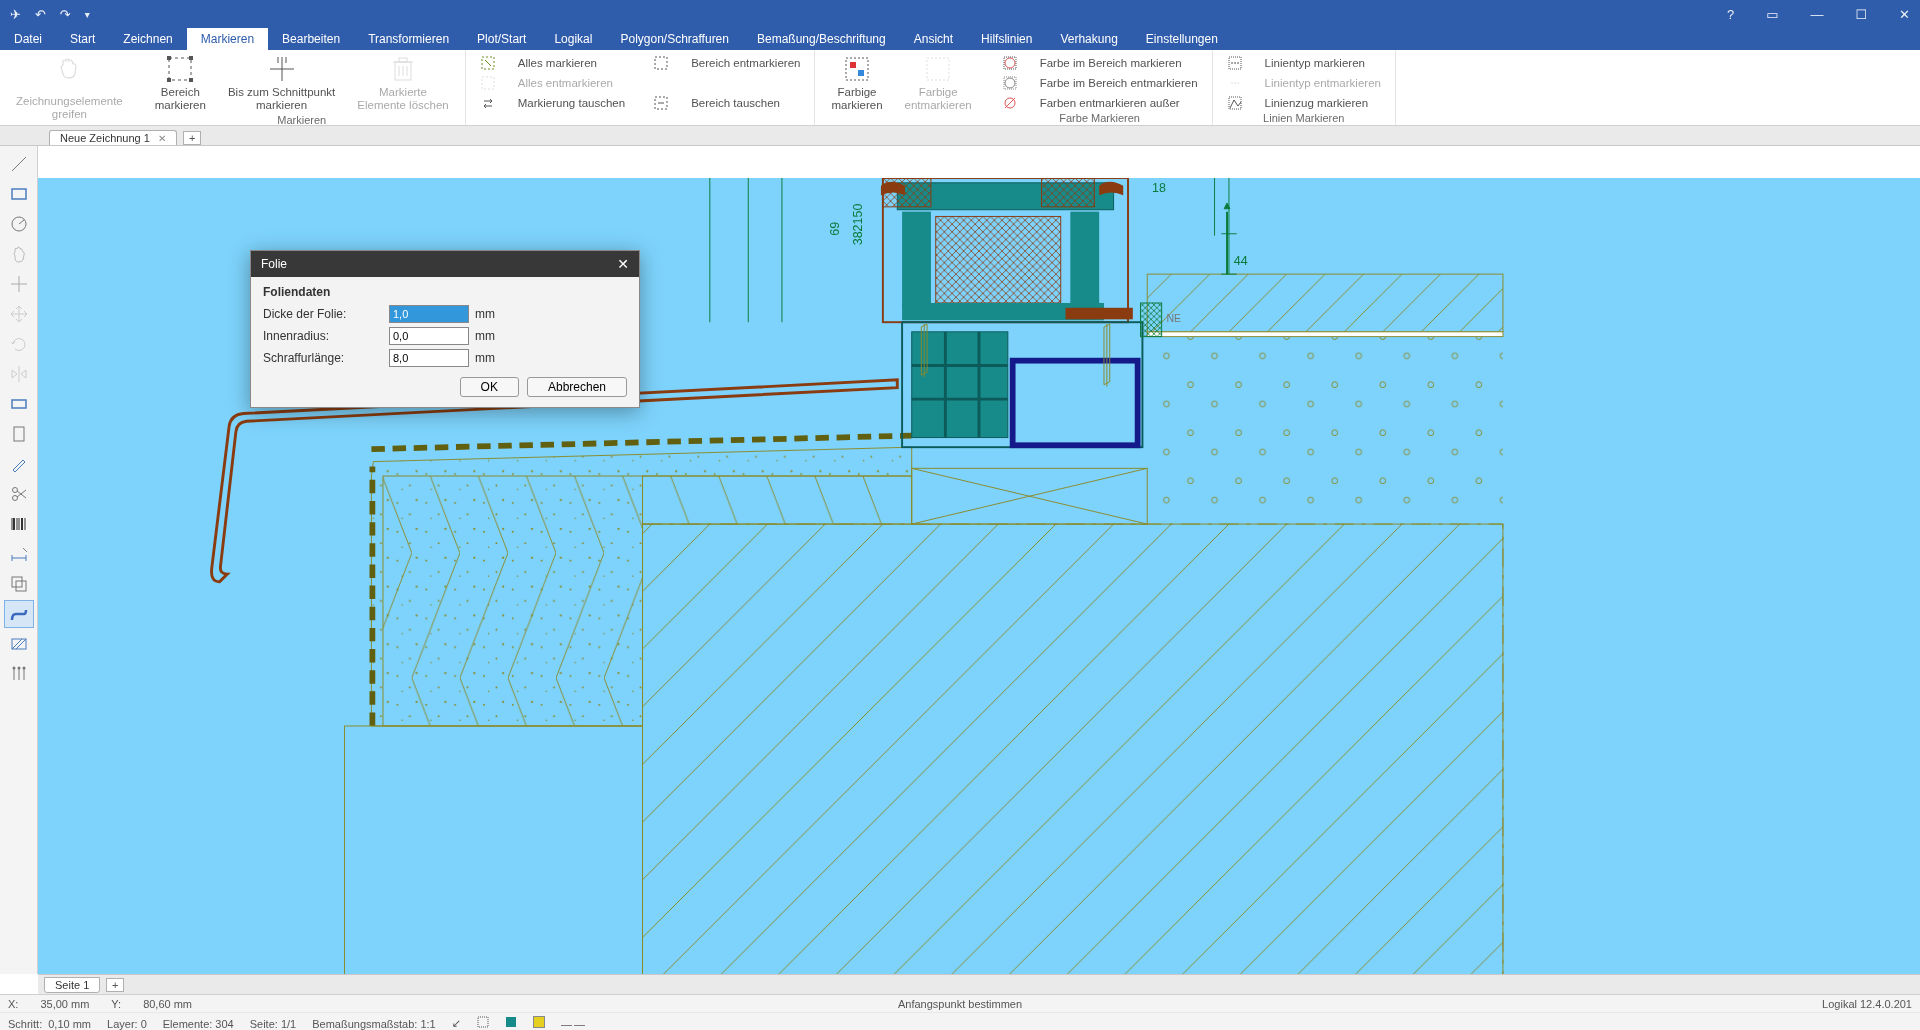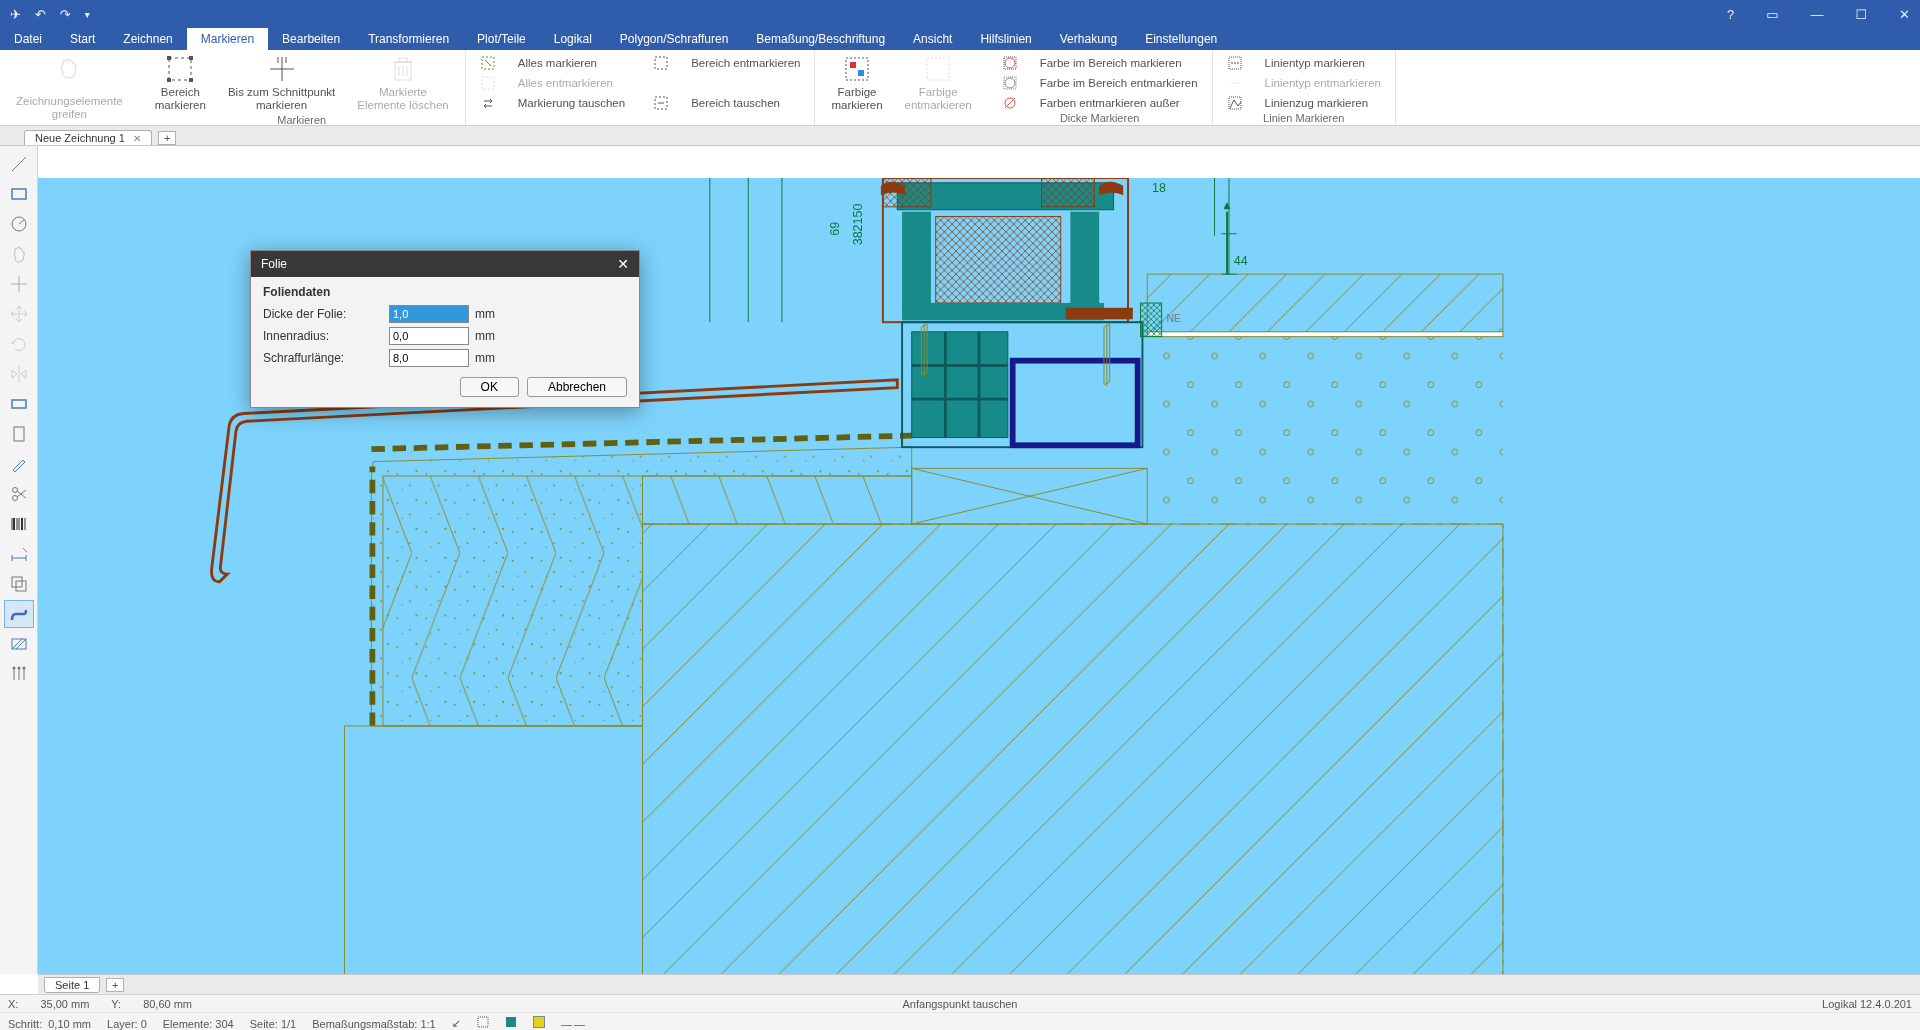--- a/index.html
+++ b/index.html
@@ -24,21 +24,21 @@
 .rgroup .glabel { font-size:11px; color:#6a6a6a; padding-bottom:2px; }
 .bigbtn { display:flex; flex-direction:column; align-items:center; justify-content:flex-start; gap:2px; padding:2px 6px; text-align:center; line-height:1.15; font-size:11.5px; color:#525252; min-width:60px; }
 .bigbtn.disabled { opacity:0.5; }
 .bigicon { width:30px; height:30px; display:flex; align-items:center; justify-content:center; }
 .smallcol { display:flex; flex-direction:column; gap:2px; justify-content:flex-start; padding-top:2px; }
 .smallbtn { display:flex; align-items:center; gap:22px; font-size:11.5px; color:#525252; padding:1px 4px; white-space:nowrap; }
 .smallbtn.disabled { opacity:0.5; }
 .smicon { width:16px; height:16px; display:flex; align-items:center; justify-content:center; }
 
 
-.doctabs { height:20px; background:#eaeaea; border-bottom:1px solid #c8c8c8; display:flex; align-items:flex-end; padding-left:24px; }
+.doctabs { height:20px; background:#eaeaea; border-bottom:1px solid #c8c8c8; display:flex; align-items:flex-end; padding-left:49px; }
 .doctab { background:#fff; border:1px solid #b0b0b0; border-bottom:none; border-radius:3px 3px 0 0; padding:1px 10px; font-size:11px; display:flex; align-items:center; gap:8px; }
 .addtab { margin-left:6px; border:1px solid #b0b0b0; width:18px; height:14px; display:flex; align-items:center; justify-content:center; font-size:11px; color:#555; background:#fff; }
 
 
 .lefttb { position:absolute; left:0; top:146px; width:38px; bottom:56px; background:#f4f4f4; border-right:1px solid #d0d0d0; display:flex; flex-direction:column; align-items:center; padding-top:4px; gap:2px; }
 .tbtn { width:30px; height:28px; display:flex; align-items:center; justify-content:center; border:1px solid transparent; }
 .tbtn.active { background:#d5e7f7; border-color:#7fb2e5; }
 
 
 .canvas { position:absolute; left:38px; top:146px; right:0; bottom:56px; background:#7dd3fc; overflow:hidden;margin-top:32px; }
@@ -91,21 +91,21 @@
   </div>
 </div>
 
 <div class="menubar">
   <div class="item">Datei</div>
   <div class="item">Start</div>
   <div class="item">Zeichnen</div>
   <div class="item active">Markieren</div>
   <div class="item">Bearbeiten</div>
   <div class="item">Transformieren</div>
-  <div class="item">Plot/Teile</div>
+  <div class="item">Plot/Start</div>
   <div class="item">Logikal</div>
   <div class="item">Polygon/Schraffuren</div>
   <div class="item">Bemaßung/Beschriftung</div>
   <div class="item">Ansicht</div>
   <div class="item">Hilfslinien</div>
   <div class="item">Verhakung</div>
   <div class="item">Einstellungen</div>
 </div>
 
 <div class="ribbon">
@@ -272,21 +272,21 @@
       <div class="smallbtn">
           <span class="smicon">
             <svg width="14" height="14">
               <circle cx="7" cy="7" r="5" fill="none" stroke="#d55"></circle>
               <line x1="2" y2="2" x2="12" y1="12" stroke="#d55"></line>
             </svg>
           </span>
           <span>Farben entmarkieren außer</span>
         </div>
     </div>
-    <div class="glabel">Dicke Markieren</div>
+    <div class="glabel">Farbe Markieren</div>
   </div>
 
   <div class="rgroup">
     <div class="smallcol">
       <div class="smallbtn">
           <span class="smicon">
             <svg width="14" height="14">
               <rect x="1" y="1" width="12" height="12" fill="none" stroke="#555" stroke-dasharray="1 1"></rect>
               <line x1="3" y1="7" x2="11" y2="7" stroke="#555" stroke-dasharray="2 1"></line>
             </svg>
@@ -583,21 +583,21 @@
 <div class="pagetabs">
   <div class="pagetab">Seite 1</div>
   <div class="addtab" style="margin-left:6px;">+</div>
 </div>
 
 <div class="status1">
   <span class="fld">X:</span>
   <span class="fld">35,00 mm</span>
   <span class="fld">Y:</span>
   <span class="fld">80,60 mm</span>
-  <span class="ctr">Anfangspunkt tauschen</span>
+  <span class="ctr">Anfangspunkt bestimmen</span>
   <span class="rgt">Logikal 12.4.0.201</span>
 </div>
 <div class="status2">
   <span>Schritt:</span>
   <span style="margin-left:-10px;">0,10 mm</span>
   <span>Layer: 0</span>
   <span>Elemente: 304</span>
   <span>Seite: 1/1</span>
   <span>Bemaßungsmaßstab: 1:1</span>
   <span>↙</span>

